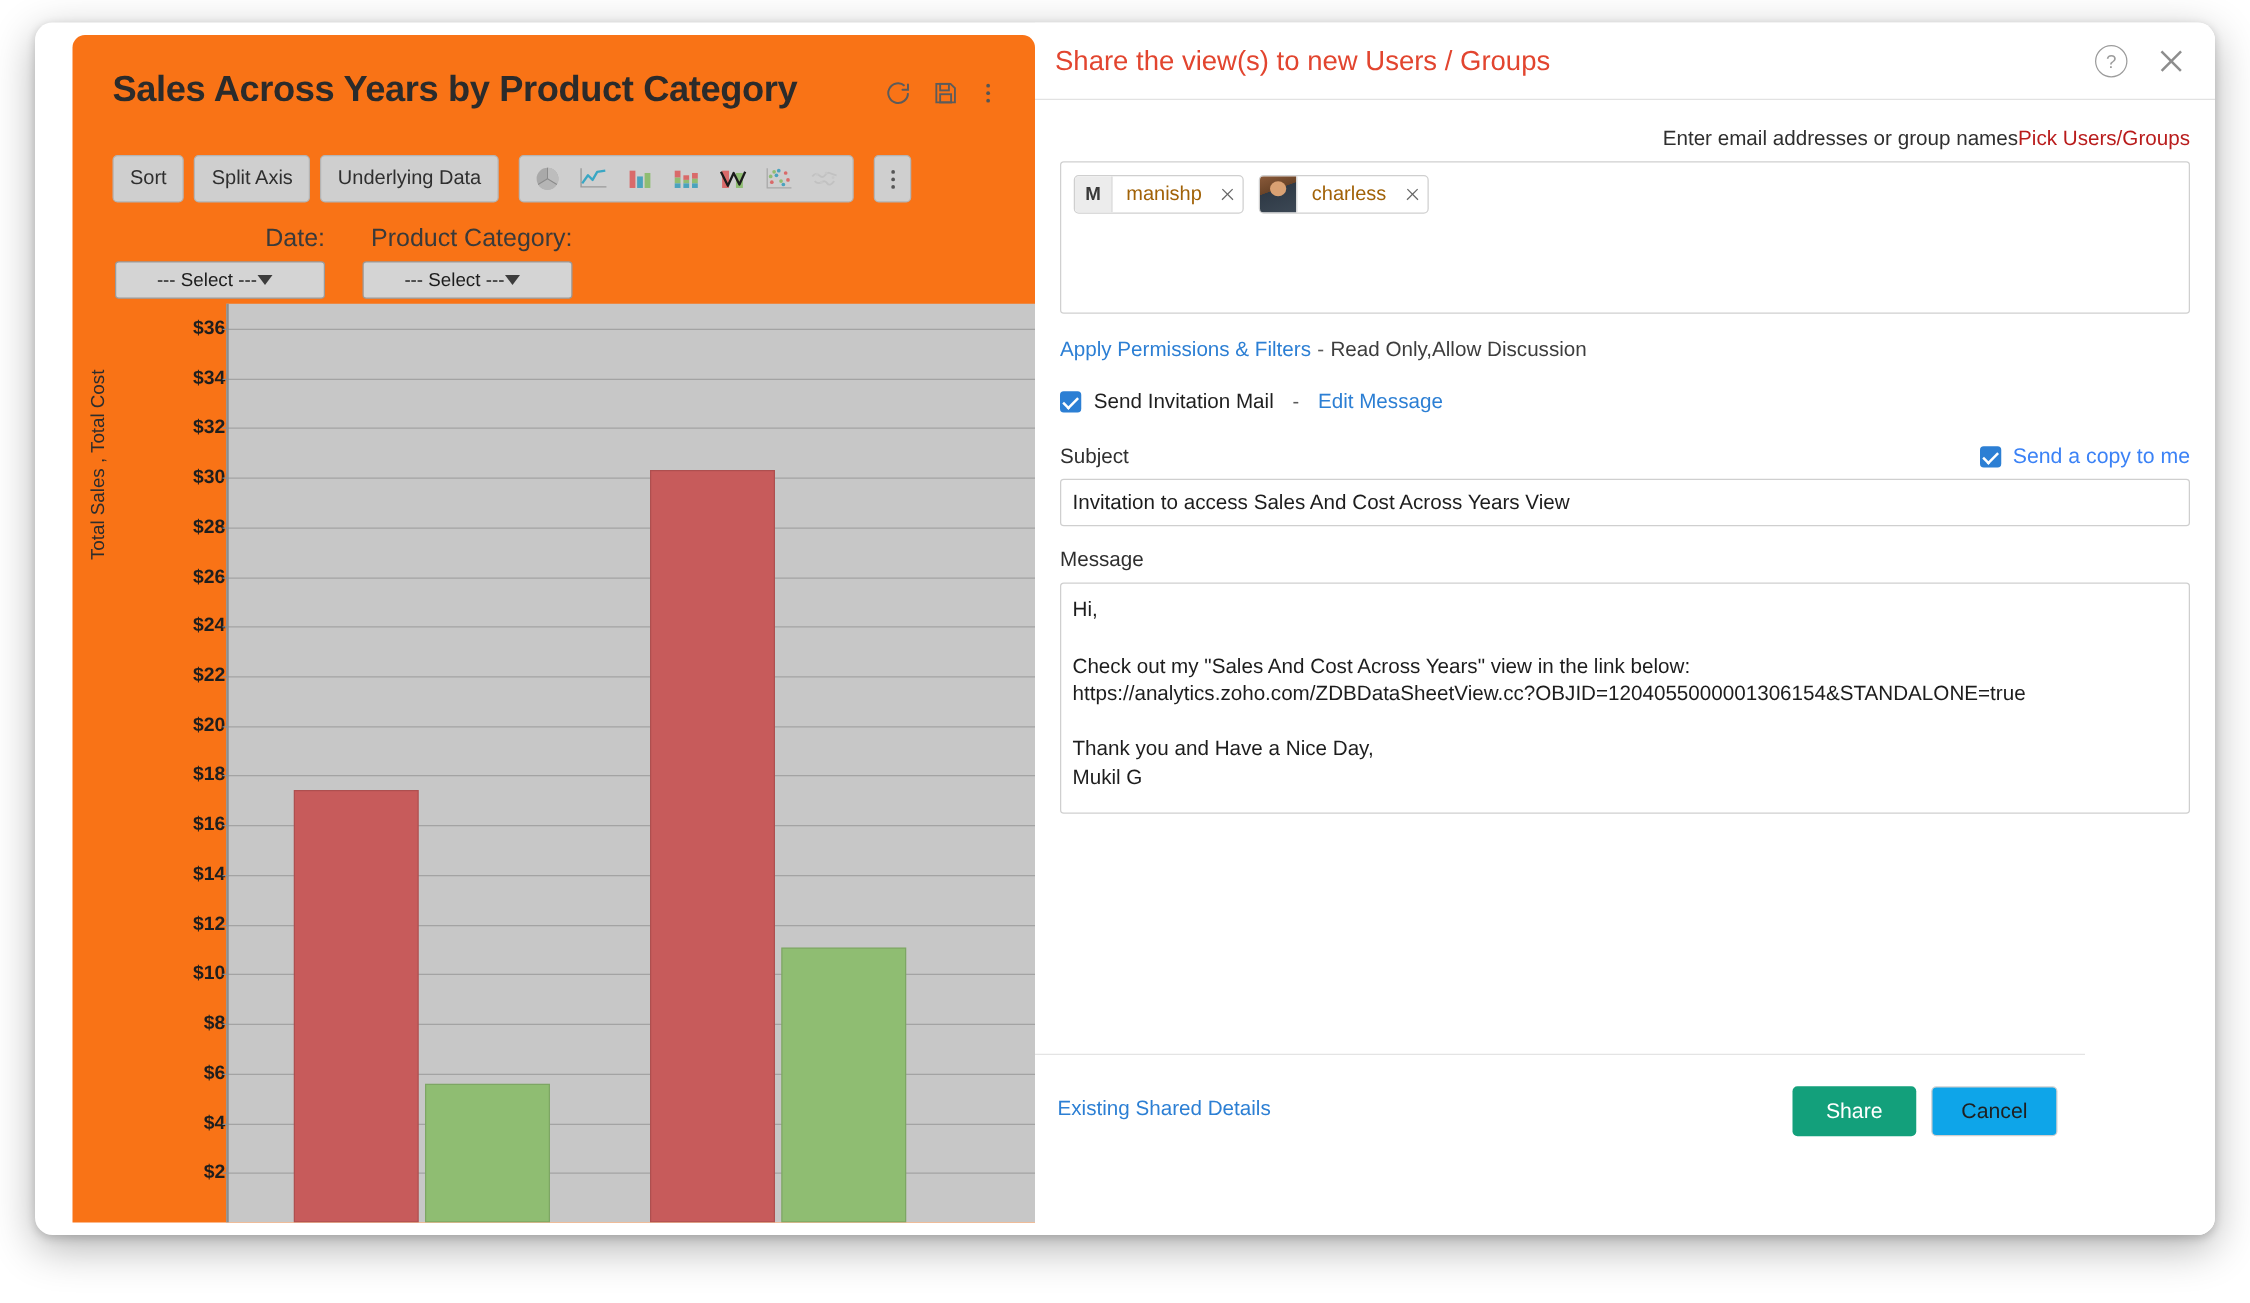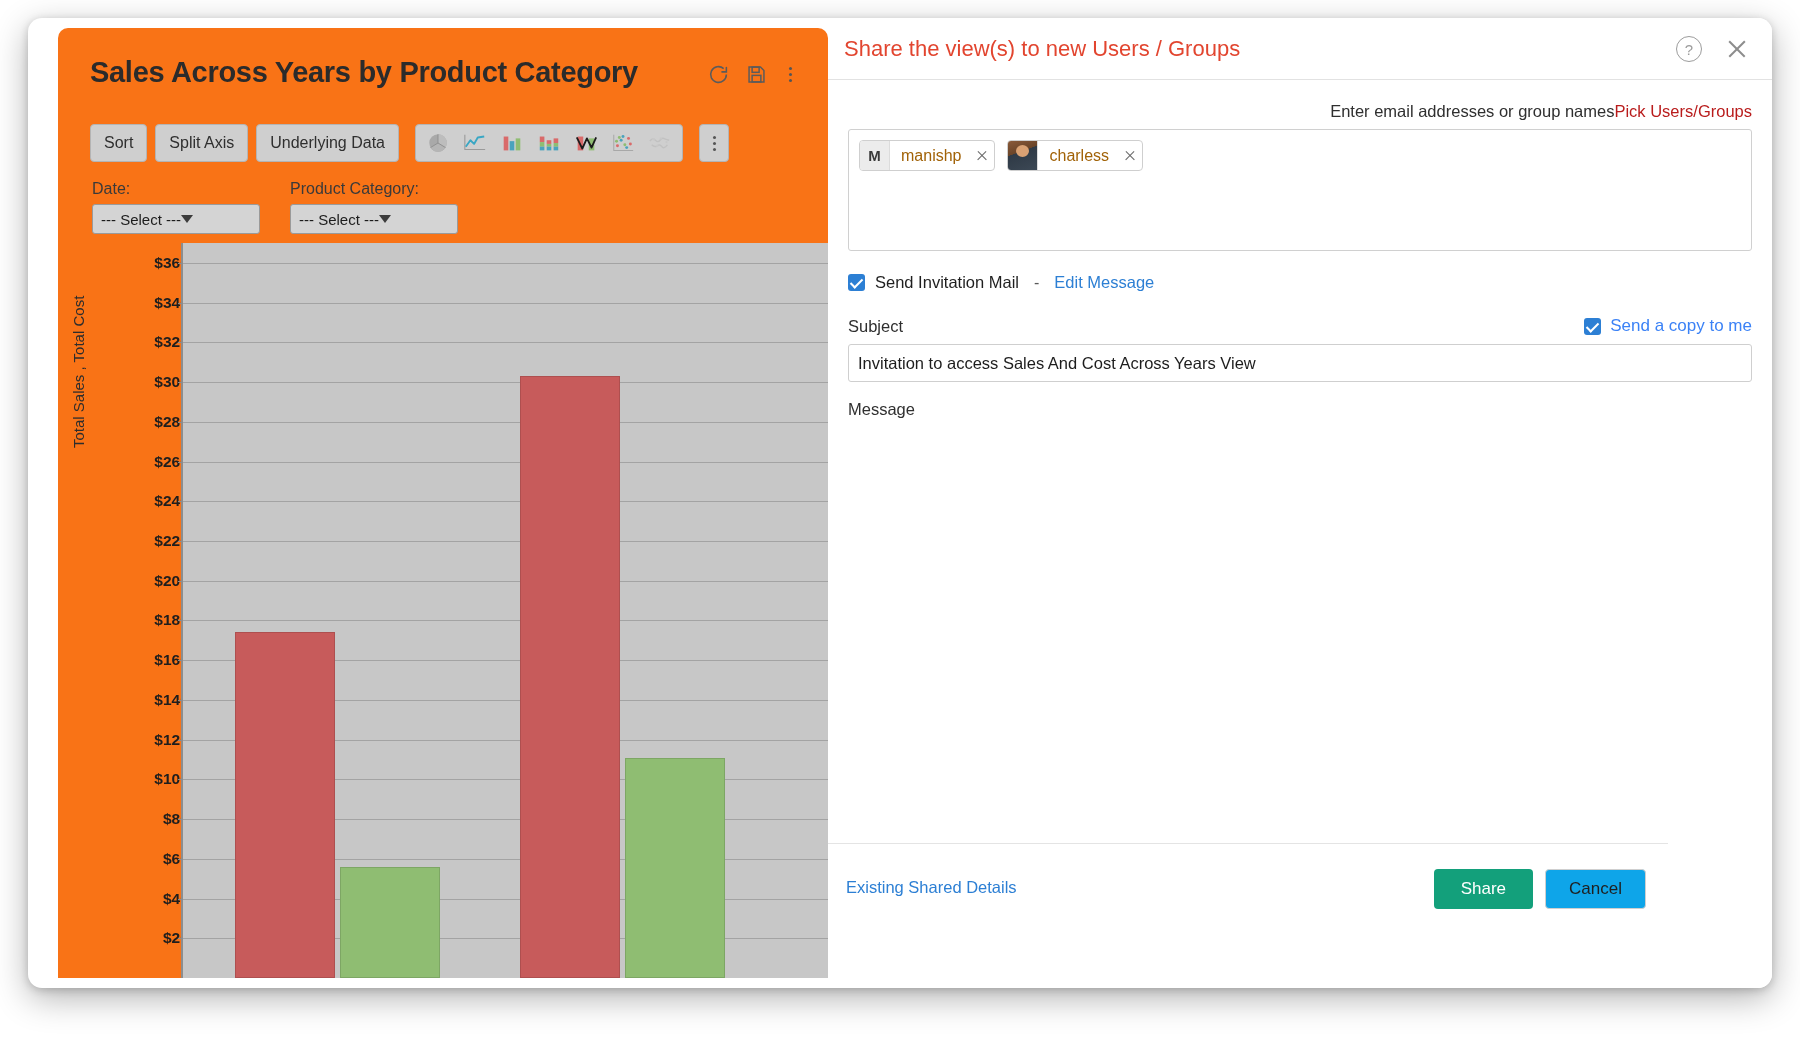--- a/index.html
+++ b/index.html
@@ -92,28 +92,28 @@
     height: 38px; width: 30px;
     background:#cfcfcf; border:1px solid #b4b4b4; border-radius:4px;
     display:flex; flex-direction:column; align-items:center; justify-content:center; gap:3px;
     margin-left: 8px; cursor:pointer;
   }
   .kebab2 i { width:3px;height:3px;background:#555;border-radius:50%;}
 
   
   .filters { position:absolute; left:34px; top:152px; display:flex; gap:30px; }
   .filter-block { display:flex; flex-direction:column; }
-  .filter-label { font-size: 16px; color:#3a3a3a; margin-bottom: 6px; }
+  .filter-label { font-size: 20px; color:#3a3a3a; margin-bottom: 6px; text-align: right; }
   .filter-select {
     width: 168px; height: 30px;
     background: #d4d4d4;
     border: 1px solid #9a9a9a;
     border-radius: 3px;
     font-size: 15px; color:#1c1c1c;
-    display: flex; align-items: center; justify-content: flex-start;
+    display: flex; align-items: center; justify-content: center;
     padding: 0 17px 0 8px;
     cursor: pointer;
   }
   .caret { width:0;height:0;border-left:6px solid transparent;border-right:6px solid transparent;border-top:8px solid #3c3c3c;}
 
   
   .plot-wrap { position:absolute; left:0; top:215px; width:770px; height:735px; }
   .ylabel {
     position:absolute; left:12px; top:205px;
     font-size: 15px; color:#2d2d2d;
@@ -485,39 +485,49 @@
               <span class="chip-x"></span>
             </div>
             <div class="chip">
               <span class="chip-av photo"></span>
               <span class="chip-name">charless</span>
               <span class="chip-x"></span>
             </div>
           </div>
         </div>
 
+        <div class="perm-row">
+          <span class="link">Apply Permissions &amp; Filters</span><span class="perm-sep">-</span><span class="perm-val">Read Only,Allow Discussion</span>
+        </div>
 
         <div class="invite-row">
           <span class="cb"></span>
           <span class="invite-lbl">Send Invitation Mail</span>
           <span class="perm-sep">-</span>
           <span class="link">Edit Message</span>
         </div>
 
         <div class="subject-head">
           <span class="lbl">Subject</span>
           <span class="copy-wrap">
             <span class="cb"></span>
             <span class="copy-lbl">Send a copy to me</span>
           </span>
         </div>
 
         <div class="sub-input">Invitation to access Sales And Cost Across Years View</div>
 
         <div class="msg-lbl">Message</div>
+        <div class="msg-box">Hi,
+
+Check out my "Sales And Cost Across Years" view in the link below:
+https://analytics.zoho.com/ZDBDataSheetView.cc?OBJID=1204055000001306154&amp;STANDALONE=true
+
+Thank you and Have a Nice Day,
+Mukil G</div>
       </div>
 
       <div class="sp-footer">
         <span class="footer-link">Existing Shared Details</span>
         <div class="footer-btns">
           <button class="btn-share">Share</button>
           <button class="btn-cancel">Cancel</button>
         </div>
       </div>
     </div>

